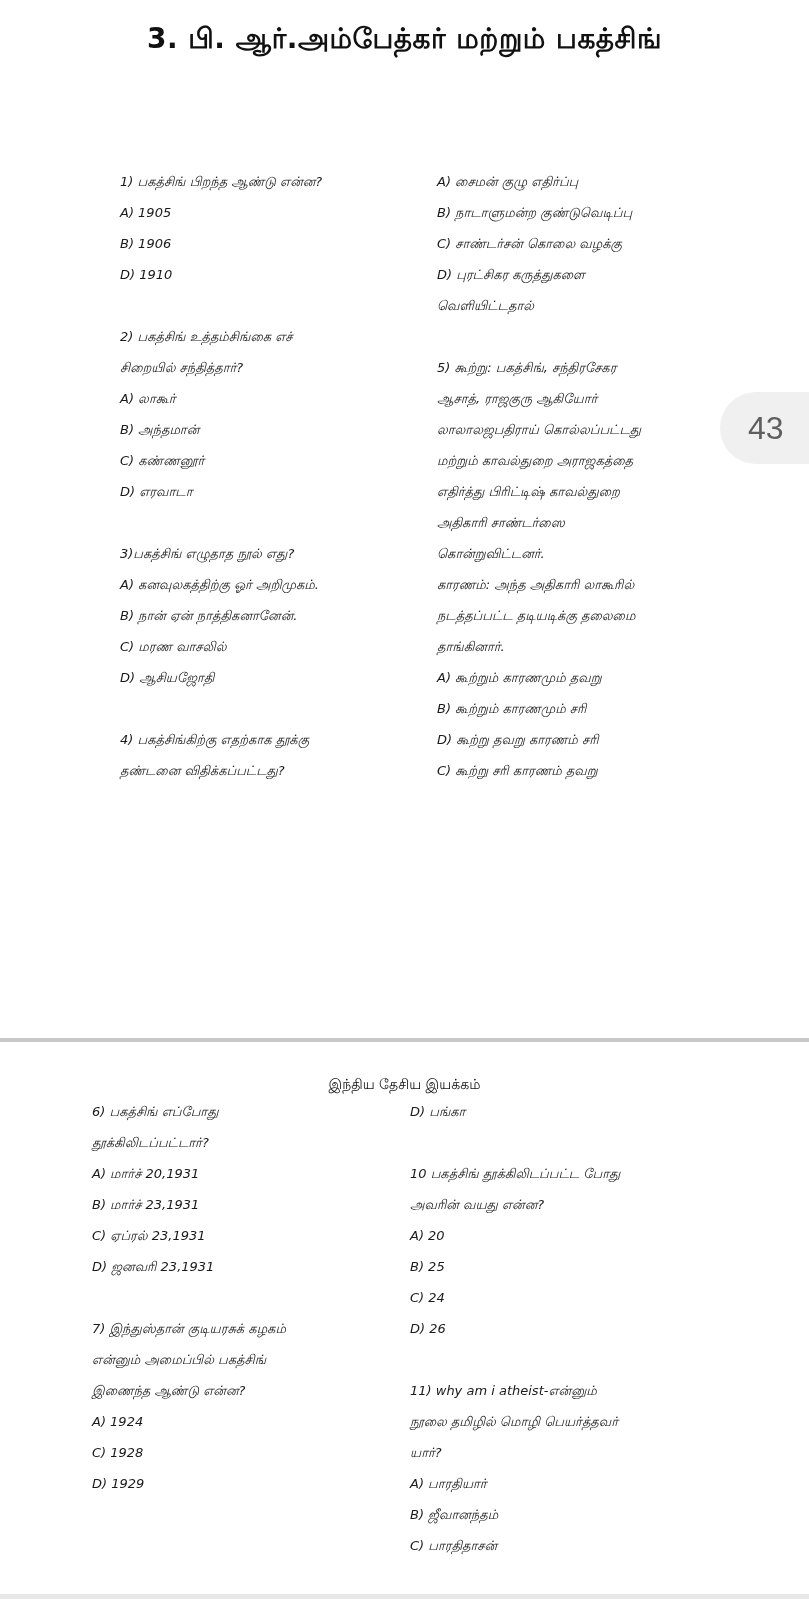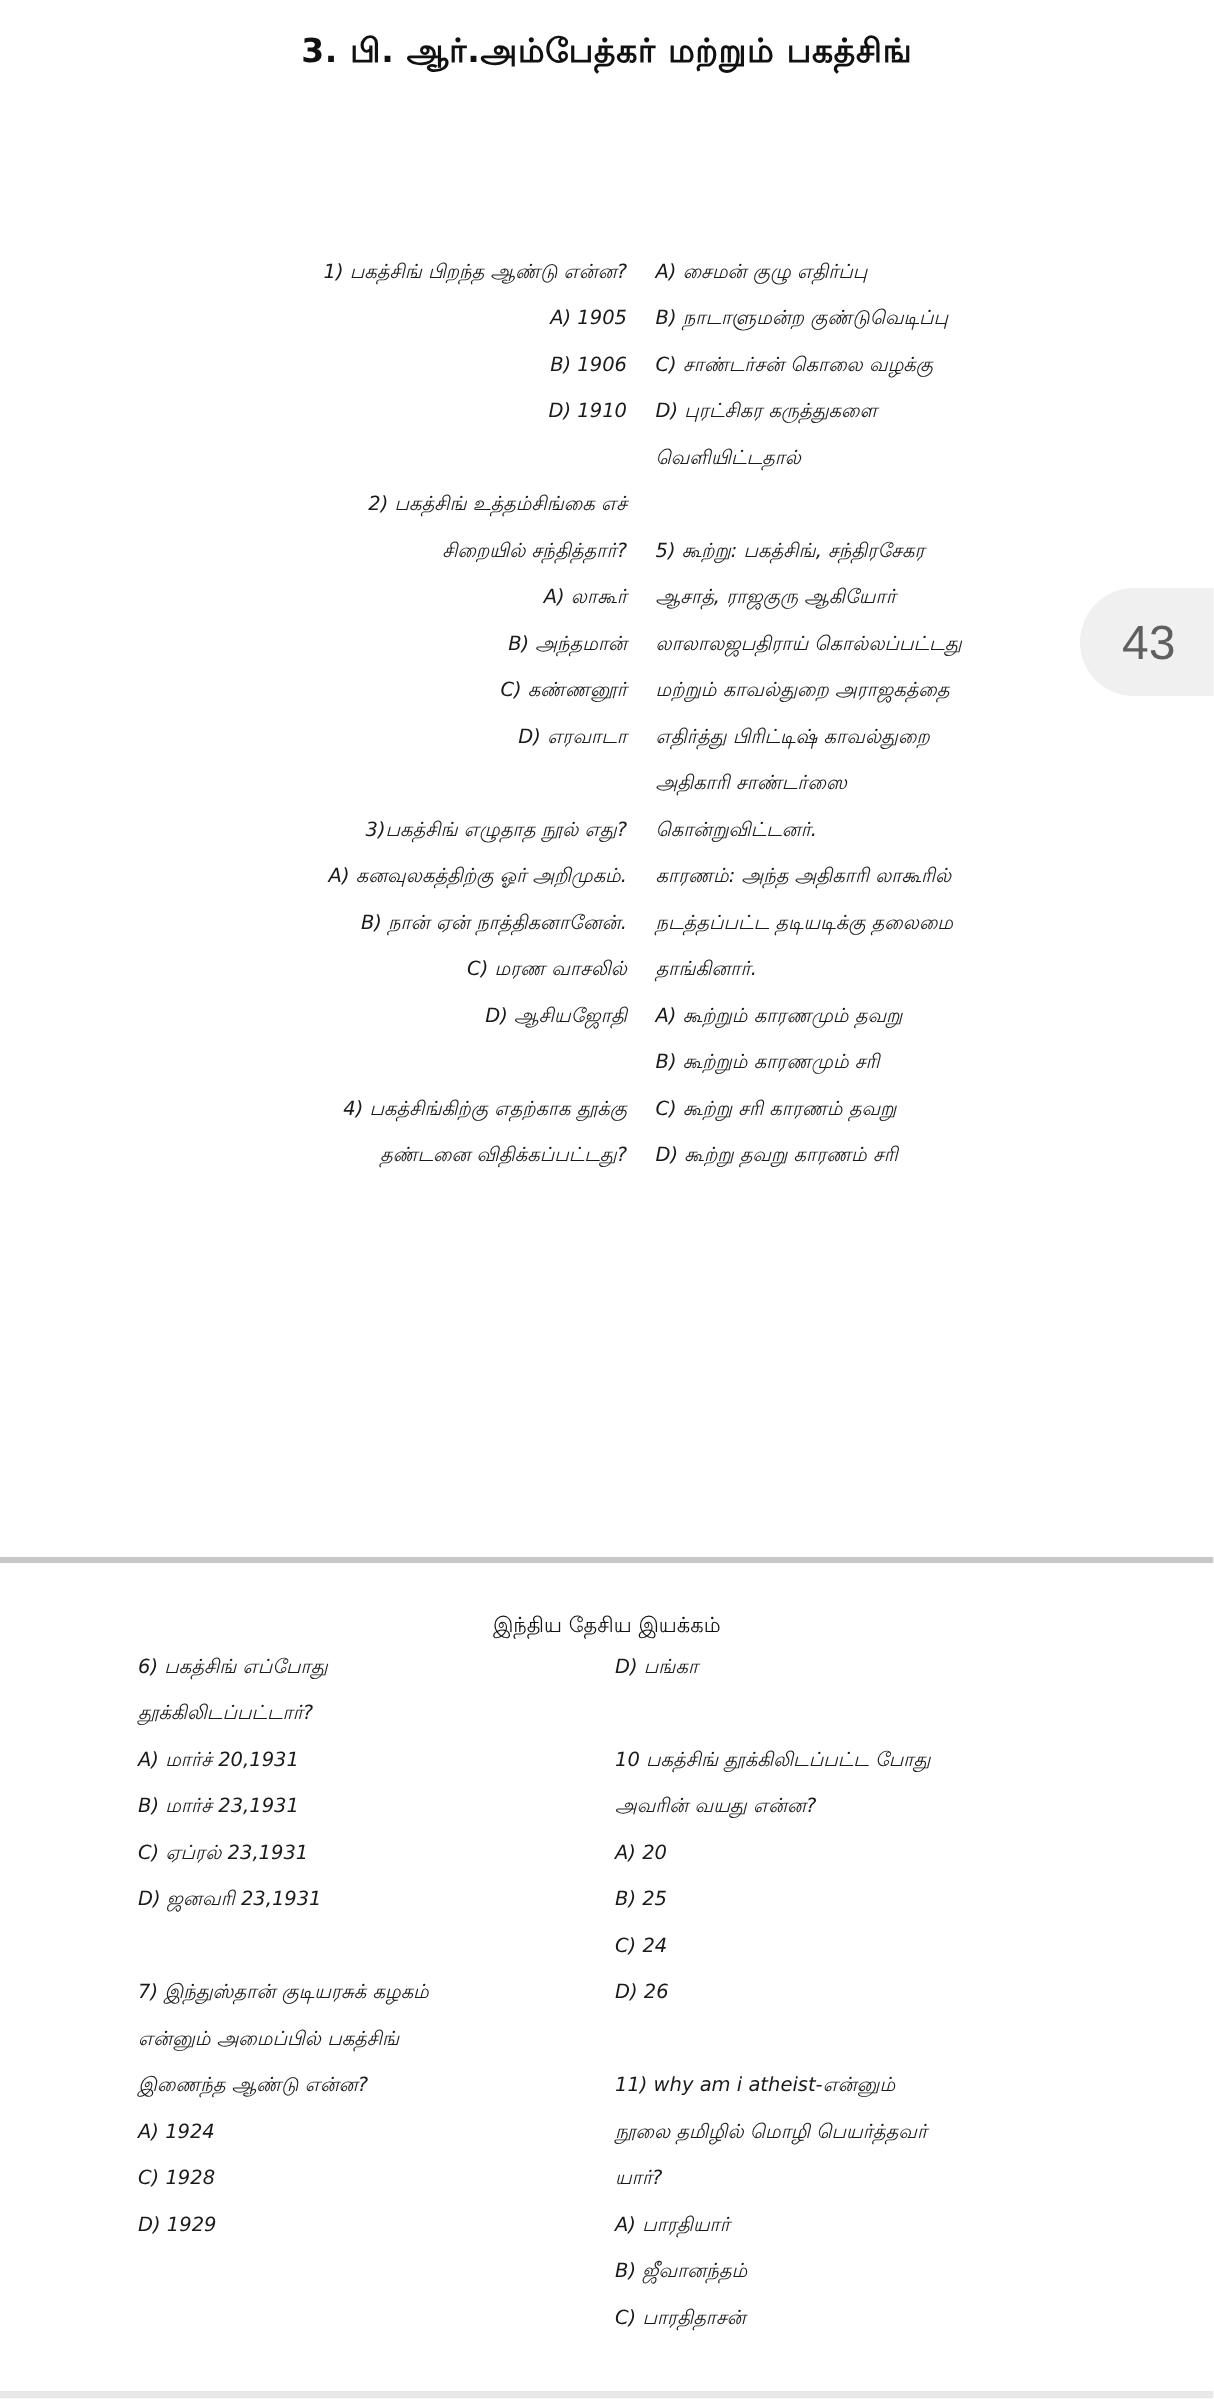--- a/index.html
+++ b/index.html
@@ -1,38 +1,38 @@
 <!DOCTYPE html>
 <html><head>
 <meta charset="utf-8">
 <style>
   html, body { margin:0; padding:0; }
   body { width:809px; height:1599px; background:#ffffff; position:relative; overflow:hidden;
          font-family:"DejaVu Sans","Liberation Sans",sans-serif; color:#1a1a1a; }
   .page { position:absolute; left:0; width:809px; background:#fff; }
   .page1 { top:0; height:1040px; }
   .title { position:absolute; top:22px; left:0; width:809px; text-align:center;
-           font-size:22px; font-weight:bold; letter-spacing:0.5px; color:#111; }
+           font-size:28px; font-weight:bold; letter-spacing:0.5px; color:#111; }
   .col { position:absolute; }
   .line { height:31px; line-height:31px; font-size:13px; white-space:nowrap; font-style:italic; }
   .page-badge { position:absolute; left:720px; top:392px; width:100px; height:72px;
                 background:#f0f0f0; border-radius:36px 0 0 36px; color:#5f5f5f;
                 font-size:32px; line-height:72px; text-indent:28px; font-family:"Liberation Sans",sans-serif; }
   .divider { position:absolute; top:1038px; left:0; width:809px; height:4px; background:#c8c8c8; }
   .page2 { top:1042px; height:557px; }
   .subtitle { position:absolute; top:34px; left:0; width:809px; text-align:center; font-size:14px; color:#111; }
   .bottom-bar { position:absolute; left:0; top:1594px; width:809px; height:5px; background:#e8e8e8; }
 </style>
 </head>
 <body>
 
 <div class="page page1">
   <div class="title">3. பி. ஆர்.அம்பேத்கர் மற்றும் பகத்சிங்</div>
 
-  <div class="col" id="p1-left" style="left:108px; top:166px; width:310px;text-align:right;">
+  <div class="col" id="p1-left" style="left:120px; top:166px; width:310px;">
       <div class="line">1) பகத்சிங் பிறந்த ஆண்டு என்ன?</div>
       <div class="line">A) 1905</div>
       <div class="line">B) 1906</div>
       <div class="line">D) 1910</div>
       <div class="line"></div>
       <div class="line">2) பகத்சிங் உத்தம்சிங்கை எச்</div>
       <div class="line">சிறையில் சந்தித்தார்?</div>
       <div class="line">A) லாகூர்</div>
       <div class="line">B) அந்தமான்</div>
       <div class="line">C) கண்ணனூர்</div>
@@ -59,22 +59,22 @@
       <div class="line">லாலாலஜபதிராய் கொல்லப்பட்டது</div>
       <div class="line">மற்றும் காவல்துறை அராஜகத்தை</div>
       <div class="line">எதிர்த்து பிரிட்டிஷ் காவல்துறை</div>
       <div class="line">அதிகாரி சாண்டர்ஸை</div>
       <div class="line">கொன்றுவிட்டனர்.</div>
       <div class="line">காரணம்: அந்த அதிகாரி லாகூரில்</div>
       <div class="line">நடத்தப்பட்ட தடியடிக்கு தலைமை</div>
       <div class="line">தாங்கினார்.</div>
       <div class="line">A) கூற்றும் காரணமும் தவறு</div>
       <div class="line">B) கூற்றும் காரணமும் சரி</div>
+      <div class="line">D) கூற்று தவறு காரணம் சரி</div>
       <div class="line">C) கூற்று சரி காரணம் தவறு</div>
-      <div class="line">D) கூற்று தவறு காரணம் சரி</div>
     </div>
 
   <div class="page-badge">43</div>
 </div>
 
 <div class="divider"></div>
 
 <div class="page page2">
   <div class="subtitle">இந்திய தேசிய இயக்கம்</div>
 

